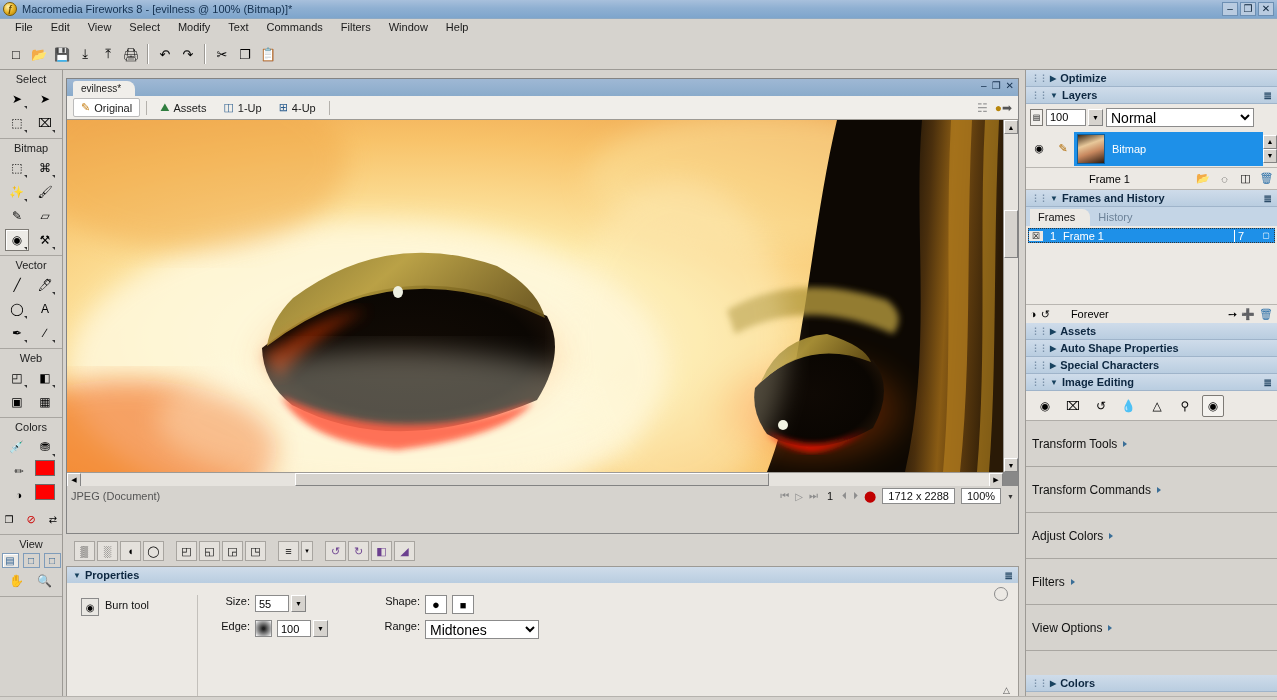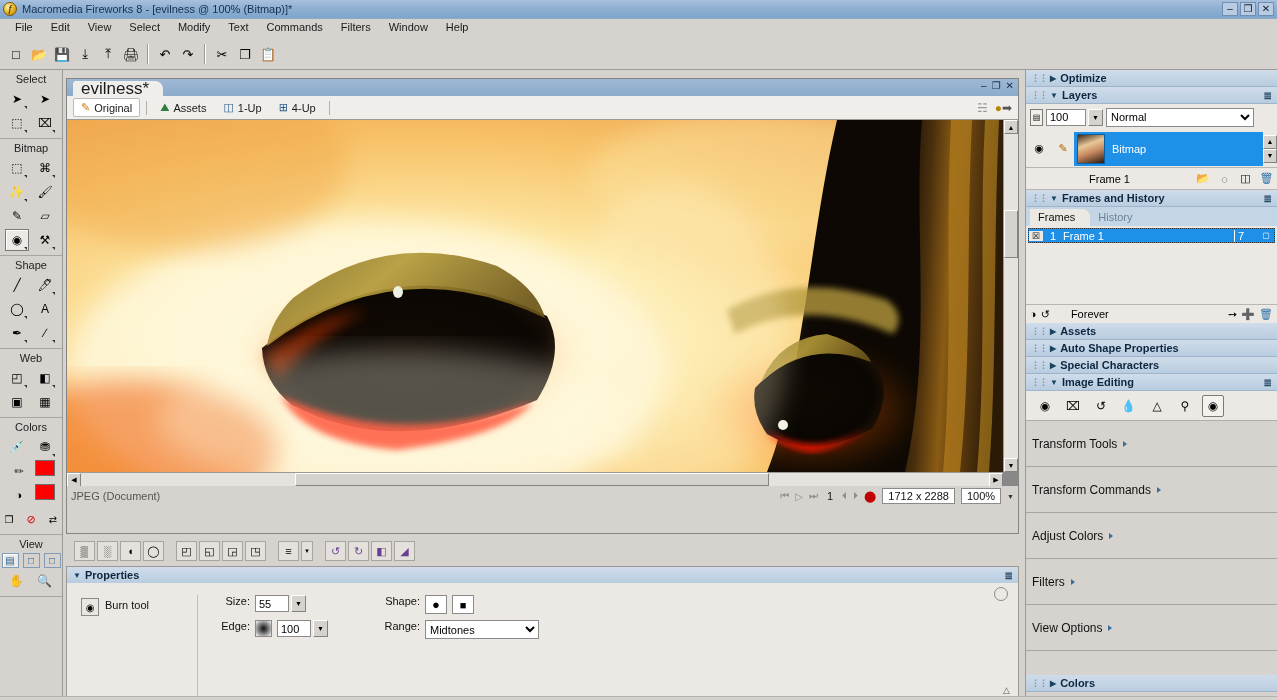--- a/index.html
+++ b/index.html
@@ -79,21 +79,21 @@
   .docwin {
     position: absolute; left: 66px; top: 78px; width: 953px; height: 456px;
     background: #d6d3ce; border: 1px solid #848484;
   }
   .doc-titlebar {
     height: 17px; background: linear-gradient(to bottom,#9fb8d4,#8aabcb);
     display: flex; align-items: flex-end; position: relative;
   }
   .doc-tab {
     background: #f0eeea; border-top-left-radius: 3px; border-top-right-radius: 8px;
-    padding: 2px 14px 1px 8px; font-size: 17px; color: #1a1a1a; margin-left: 6px;
+    padding: 2px 14px 1px 8px; font-size: 10px; color: #1a1a1a; margin-left: 6px;
     height: 15px; line-height: 12px;
   }
   .doc-wbtns { position: absolute; right: 4px; top: 1px; display: flex; gap: 5px;
                color: #16314f; font-size: 10px; }
   .doc-viewbar {
     height: 24px; background: #f0eeea; border-bottom: 1px solid #9d9a95;
     display: flex; align-items: center; padding-left: 6px; gap: 3px; position: relative;
   }
   .vb-item { display: flex; align-items: center; gap: 4px; padding: 2px 7px;
              font-size: 11px; color: #1a1a1a; }
@@ -144,21 +144,21 @@
   .prop-tool { width: 130px; display: flex; align-items: flex-start; gap: 6px; padding-left: 14px; }
   .prop-col { padding-left: 18px; }
   .prop-row { display: flex; align-items: flex-start; height: 25px; gap: 5px; }
   .prop-label { font-size: 11px; color: #111; text-align: right; }
   .spin { display: flex; align-items: stretch; }
   .spin input { width: 34px; height: 17px; border: 1px solid #8b8b8b; font-size: 11px;
                 padding: 0 3px; font-family: "Liberation Sans", sans-serif; }
   .spin .arr { width: 15px; height: 17px; background: #d6d3ce; border: 1px solid #fff;
                border-right-color:#838383; border-bottom-color:#838383; margin-left: 2px;
                display:flex; align-items:center; justify-content:center; font-size:7px; }
-  select.pcombo { height: 19px; border: 1px solid #8b8b8b; font-size: 11px;
+  select.pcombo { height: 19px; border: 1px solid #8b8b8b; font-size: 14px;
                   font-family: "Liberation Sans", sans-serif; background: #fff; }
 
   
   .dock {
     position: absolute; right: 0; top: 70px; width: 252px; height: 630px;
     background: #d6d3ce; border-left: 1px solid #9d9a95;
   }
   .panel-head {
     height: 17px; background: linear-gradient(to bottom,#cfdcea,#b9cde0);
     border-bottom: 1px solid #9fb4ca; display: flex; align-items: center;
@@ -274,21 +274,21 @@
         <div class="tool-row">
           <div class="tool-cell" style="font-size: 12px;">✎</div>
           <div class="tool-cell" style="font-size: 12px;">▱</div>
         </div>
         <div class="tool-row">
           <div class="tool-cell sel" style="font-size: 12px;">◉<span class="tri"></span></div>
           <div class="tool-cell" style="font-size: 12px;">⚒<span class="tri"></span></div>
         </div>
       </div>
       <div class="tool-group">
-        <div class="tool-group-title">Shape</div>
+        <div class="tool-group-title">Vector</div>
         <div class="tool-row">
           <div class="tool-cell" style="font-size: 12px;">╱</div>
           <div class="tool-cell" style="font-size: 12px;">🖊<span class="tri"></span></div>
         </div>
         <div class="tool-row">
           <div class="tool-cell" style="font-size: 12px;">◯<span class="tri"></span></div>
           <div class="tool-cell" style="font-size: 12px;">A</div>
         </div>
         <div class="tool-row">
           <div class="tool-cell" style="font-size: 12px;">✒<span class="tri"></span></div>

